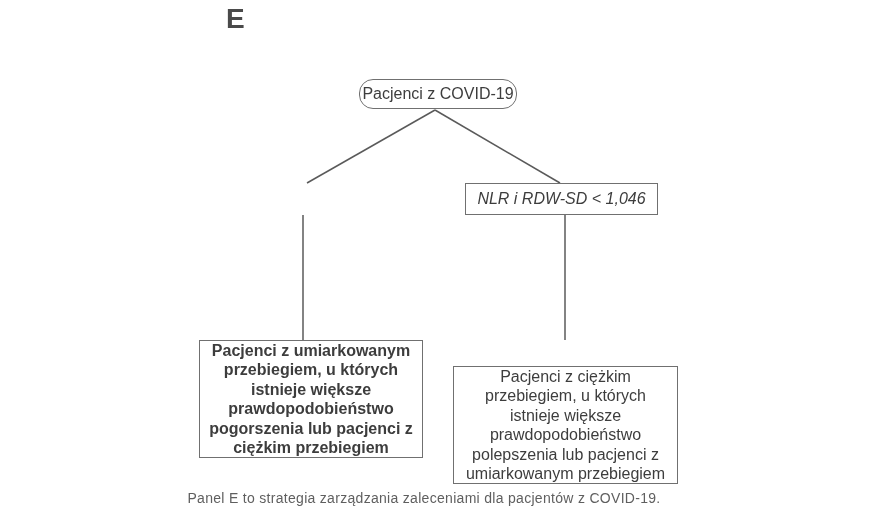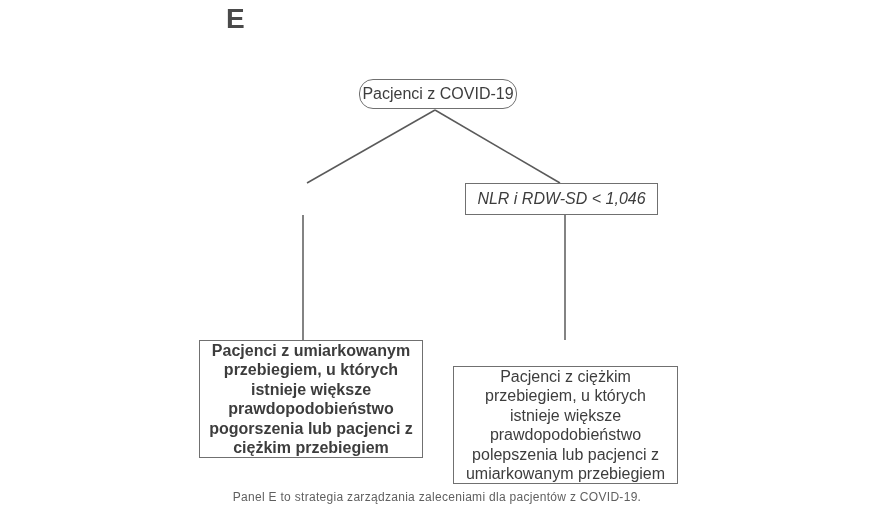--- a/index.html
+++ b/index.html
@@ -54,25 +54,25 @@
     width: 874px;
     height: 530px;
     pointer-events: none;
   }
   .connectors line {
     stroke: var(--connector, #5a5a5a);
     stroke-width: 1.5;
   }
   .caption {
     position: absolute;
-    left: 198px;
+    left: 185px;
     top: 490px;
     width: 478px;
     text-align: center;
-    font-size: 12px;
+    font-size: 14px;
     color: var(--caption-text, #5f5f5f);
     letter-spacing: 0.3px;
   }
 </style>
 </head>
 <body>
 
 <div class="canvas">
 
   <div class="panel-label">E</div>

